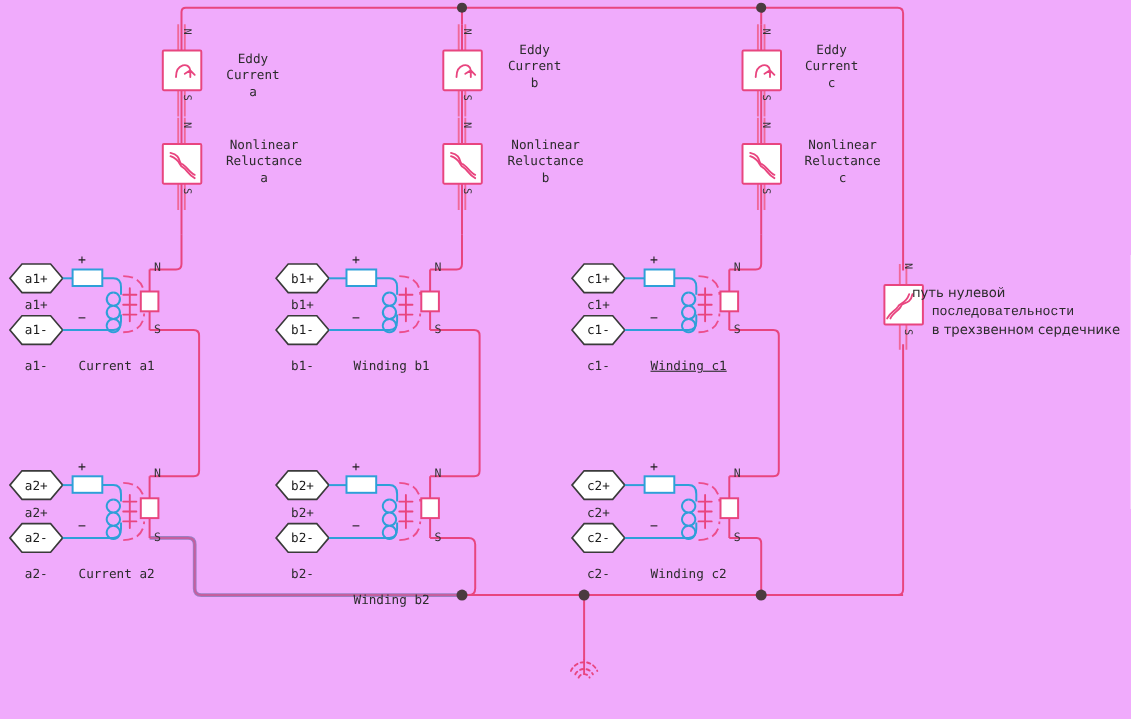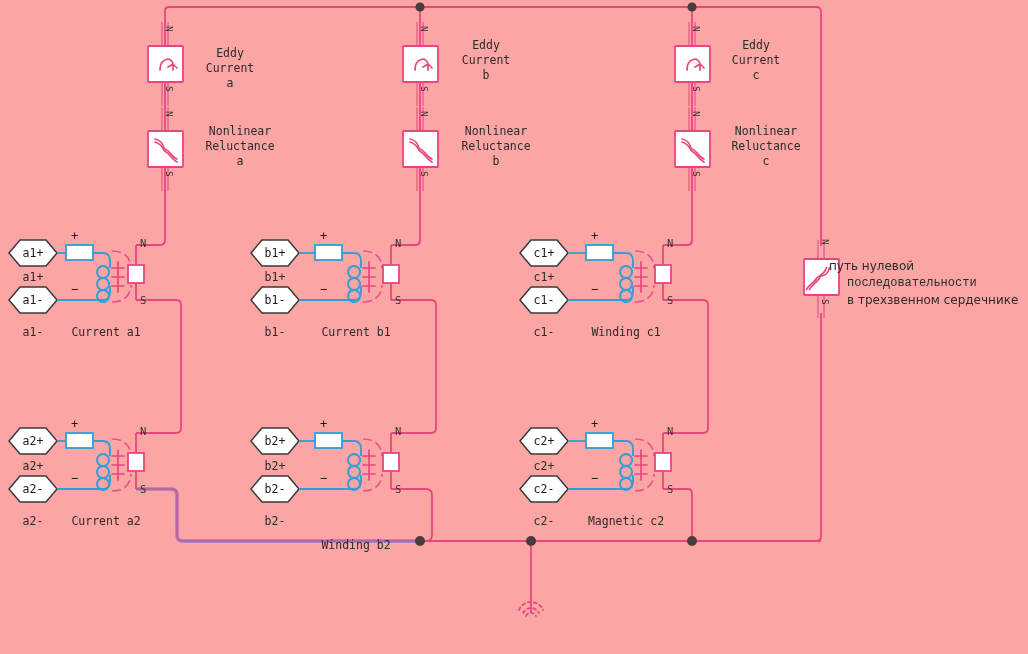--- a/index.html
+++ b/index.html
@@ -1,17 +1,17 @@
 <!DOCTYPE html>
 <html><head>
 <meta charset="utf-8">
 <style>
   html,body{margin:0;padding:0;background:#ffffff;}
   body{width:1028px;height:654px;font-family:"DejaVu Sans Mono","Liberation Mono",monospace;}
-  #canvas{position:relative;width:1028px;height:654px;overflow:hidden;background:#fca5a5;}
+  #canvas{position:relative;width:1028px;height:654px;overflow:hidden;background:#f0abfc;}
   svg.layer{position:absolute;left:0;top:0;width:1028px;height:654px;}
   .lbl{position:absolute;font-family:"DejaVu Sans Mono","Liberation Mono",monospace;
        font-size:11.5px;color:#2b2b2b;white-space:pre;line-height:15px;text-align:center;}
   .lbl.ru{font-family:"DejaVu Sans","Liberation Sans",sans-serif;font-size:12px;text-align:left;line-height:17px;}
   .port-txt{position:absolute;font-size:11.5px;color:#1a1a1a;white-space:pre;
             font-family:"DejaVu Sans Mono","Liberation Mono",monospace;text-align:center;}
   .ns{position:absolute;font-size:9.5px;color:#333;font-family:"DejaVu Sans Mono","Liberation Mono",monospace;}
   .ns.rot{transform:rotate(90deg);transform-origin:left top;}
   .nsh{position:absolute;font-size:10.5px;color:#333;font-family:"DejaVu Sans Mono","Liberation Mono",monospace;}
   .pm{position:absolute;font-size:12px;color:#1a1a1a;font-family:"DejaVu Sans Mono","Liberation Mono",monospace;}
@@ -272,31 +272,31 @@
 <div class="lbl" style="left:60px;top:325px;width:92px;">Current a1</div>
 <div class="pm" style="left:71px;top:229px;">+</div>
 <div class="pm" style="left:71px;top:282px;">−</div>
 <div class="nsh" style="left:140px;top:237px;">N</div>
 <div class="nsh" style="left:140px;top:294px;">S</div>
 
 <div class="port-txt" style="left:251px;top:246px;width:48px;">b1+</div>
 <div class="port-txt" style="left:251px;top:293px;width:48px;">b1-</div>
 <div class="lbl" style="left:251px;top:270px;width:48px;">b1+</div>
 <div class="lbl" style="left:251px;top:325px;width:48px;">b1-</div>
-<div class="lbl" style="left:310px;top:325px;width:92px;">Current b1</div>
+<div class="lbl" style="left:310px;top:325px;width:92px;">Winding b1</div>
 <div class="pm" style="left:320px;top:229px;">+</div>
 <div class="pm" style="left:320px;top:282px;">−</div>
 <div class="nsh" style="left:395px;top:237px;">N</div>
 <div class="nsh" style="left:395px;top:294px;">S</div>
 
 <div class="port-txt" style="left:520px;top:246px;width:48px;">c1+</div>
 <div class="port-txt" style="left:520px;top:293px;width:48px;">c1-</div>
 <div class="lbl" style="left:520px;top:270px;width:48px;">c1+</div>
 <div class="lbl" style="left:520px;top:325px;width:48px;">c1-</div>
-<div class="lbl" style="left:580px;top:325px;width:92px;">Winding c1</div>
+<div class="lbl" style="left:580px;top:325px;width:92px;text-decoration:underline;">Winding c1</div>
 <div class="pm" style="left:591px;top:229px;">+</div>
 <div class="pm" style="left:591px;top:282px;">−</div>
 <div class="nsh" style="left:667px;top:237px;">N</div>
 <div class="nsh" style="left:667px;top:294px;">S</div>
 
 <div class="port-txt" style="left:9px;top:434px;width:48px;">a2+</div>
 <div class="port-txt" style="left:9px;top:482px;width:48px;">a2-</div>
 <div class="lbl" style="left:9px;top:459px;width:48px;">a2+</div>
 <div class="lbl" style="left:9px;top:514px;width:48px;">a2-</div>
 <div class="lbl" style="left:60px;top:514px;width:92px;">Current a2</div>
@@ -312,19 +312,19 @@
 <div class="lbl" style="left:310px;top:538px;width:92px;">Winding b2</div>
 <div class="pm" style="left:320px;top:417px;">+</div>
 <div class="pm" style="left:320px;top:471px;">−</div>
 <div class="nsh" style="left:395px;top:425px;">N</div>
 <div class="nsh" style="left:395px;top:483px;">S</div>
 
 <div class="port-txt" style="left:520px;top:434px;width:48px;">c2+</div>
 <div class="port-txt" style="left:520px;top:482px;width:48px;">c2-</div>
 <div class="lbl" style="left:520px;top:459px;width:48px;">c2+</div>
 <div class="lbl" style="left:520px;top:514px;width:48px;">c2-</div>
-<div class="lbl" style="left:580px;top:514px;width:92px;">Magnetic c2</div>
+<div class="lbl" style="left:580px;top:514px;width:92px;">Winding c2</div>
 <div class="pm" style="left:591px;top:417px;">+</div>
 <div class="pm" style="left:591px;top:471px;">−</div>
 <div class="nsh" style="left:667px;top:425px;">N</div>
 <div class="nsh" style="left:667px;top:483px;">S</div>
 
 </div>
 
 </body></html>

